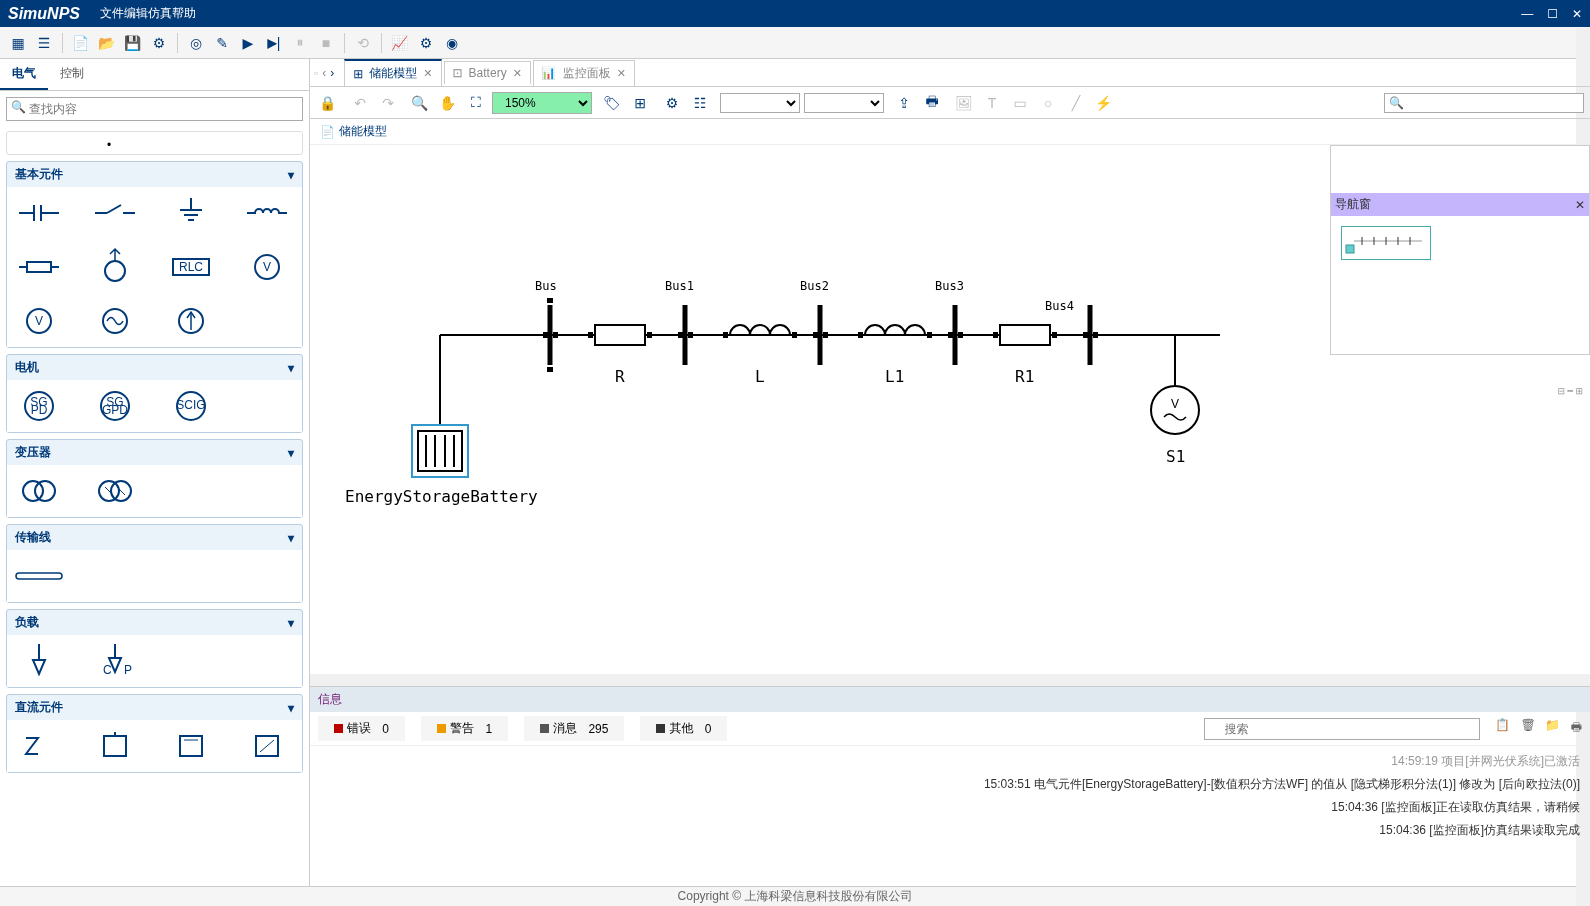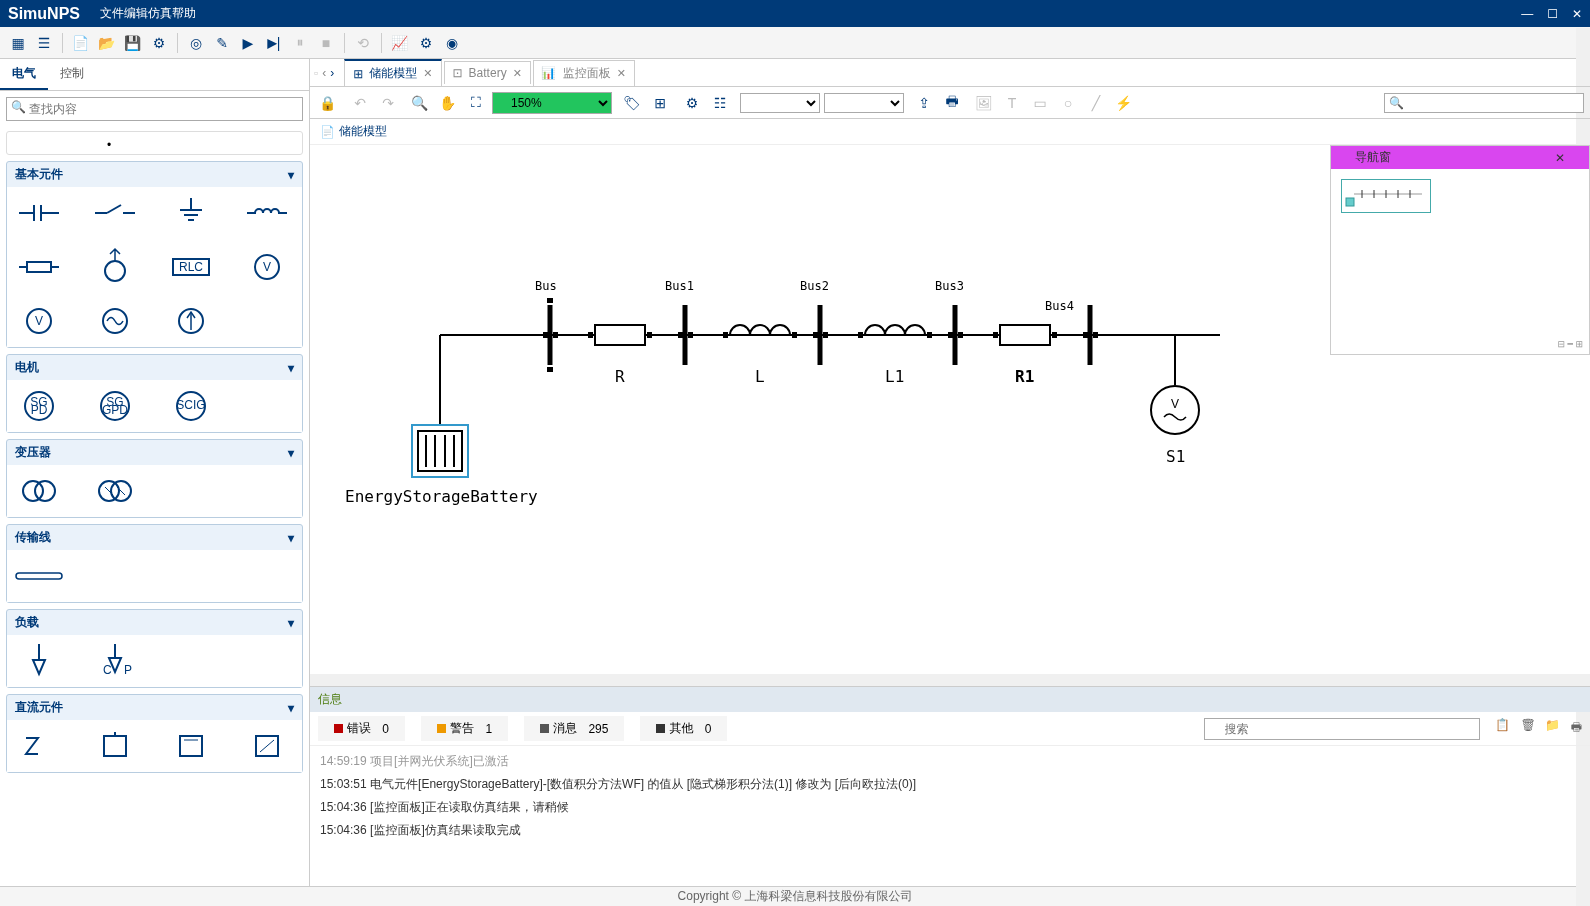--- a/index.html
+++ b/index.html
@@ -1,18 +1,18 @@
 <!DOCTYPE html>
 <html><head>
 <meta charset="utf-8">
 <style>
 *{box-sizing:border-box;margin:0;padding:0;font-family:"Microsoft YaHei",Arial,sans-serif;font-size:12px;}
 body{width:1590px;height:906px;background:#fff;overflow:hidden;position:relative;}
 .titlebar{height:27px;background:#003a78;display:flex;align-items:center;color:#fff;padding:0 8px;}
-.logo{font-weight:bold;font-size:16px;letter-spacing:0px;margin-right:20px;}
+.logo{font-style:italic;font-weight:bold;font-size:16px;letter-spacing:0px;margin-right:20px;}
 .menu{display:flex;}
 .menu span{cursor:pointer;}
 .winbtns{margin-left:auto;display:flex;gap:14px;font-size:14px;}
 .winbtns span{cursor:pointer;}
 .toolbar{height:32px;background:#f5f5f5;border-bottom:1px solid #ccc;display:flex;align-items:center;padding:0 6px;gap:2px;}
 .toolbar .sep{width:1px;height:20px;background:#ccc;margin:0 4px;}
 .tbtn{width:24px;height:24px;display:flex;align-items:center;justify-content:center;cursor:pointer;color:#003a78;font-size:14px;}
 .tbtn.disabled{color:#bbb;}
 .main{display:flex;height:calc(100% - 27px - 32px - 20px);}
 .sidebar{width:310px;border-right:1px solid #ccc;display:flex;flex-direction:column;}
@@ -29,38 +29,38 @@
 .section-body{background:#fff;padding:8px;display:flex;flex-wrap:wrap;gap:18px 28px;}
 .comp{width:48px;height:36px;display:flex;align-items:center;justify-content:center;color:#003a78;cursor:grab;}
 .comp svg{overflow:visible;}
 .content{flex:1;display:flex;flex-direction:column;position:relative;}
 .tabs-row{display:flex;align-items:center;border-bottom:1px solid #ccc;height:28px;padding-left:4px;gap:2px;}
 .nav-arrows{display:flex;gap:4px;color:#888;margin-right:8px;}
 .doc-tab{display:flex;align-items:center;gap:6px;padding:4px 8px;border:1px solid #ccc;border-bottom:none;background:#fff;cursor:pointer;color:#888;}
 .doc-tab.active{color:#003a78;background:#fff;border-top:2px solid #003a78;}
 .doc-tab .close{color:#888;font-size:11px;}
 .canvas-toolbar{height:32px;border-bottom:1px solid #ccc;display:flex;align-items:center;padding:0 6px;gap:4px;}
-.zoom-select{border:1px solid #aaa;padding:2px 18px 2px 14px;background:#22c55e;width:120px;}
+.zoom-select{border:1px solid #aaa;padding:2px 18px 2px 8px;background:#86efac;width:100px;}
 .combo{border:1px solid #aaa;background:#fff;width:80px;height:20px;}
 .canvas-search{margin-left:auto;border:1px solid #aaa;padding:2px 4px;width:200px;}
 .breadcrumb{padding:4px 10px;color:#003a78;border-bottom:1px solid #eee;display:flex;align-items:center;gap:4px;}
 .canvas{flex:1;background:#fff;position:relative;overflow:hidden;}
 .navigator{position:absolute;right:0;top:0;width:260px;height:210px;border:1px solid #ccc;background:#fff;z-index:5;}
-.nav-head{background:#d946ef;padding:3px 24px;display:flex;justify-content:space-between;align-items:center;color:#333;}
+.nav-head{background:#c4b5fd;padding:3px 4px;display:flex;justify-content:space-between;align-items:center;color:#333;margin-top:47px;}
 .nav-body{padding:10px;position:relative;height:calc(100% - 22px);}
 .nav-mini{border:1px solid #4aa;width:90px;height:34px;position:relative;background:#fff;}
 .info-panel{border-top:1px solid #ccc;display:flex;flex-direction:column;height:200px;}
-.info-head{background:#e0e8f0;padding:4px 8px;color:#4d7c0f;}
+.info-head{background:#e0e8f0;padding:4px 8px;color:#701a75;}
 .filter-row{display:flex;align-items:center;padding:4px 8px;gap:16px;border-bottom:1px solid #eee;}
 .filter-item{display:flex;align-items:center;gap:4px;padding:4px 16px;background:#f5f5f5;}
 .sq{width:9px;height:9px;display:inline-block;}
 .msg-search{margin-left:auto;border:1px solid #aaa;padding:3px 6px 3px 20px;width:276px;position:relative;}
 .msg-tools{display:flex;gap:10px;color:#666;}
 .messages{flex:1;overflow-y:auto;padding:4px 10px;}
-.msg{padding:3px 0;color:#333;}
+.msg{padding:3px 0;color:#333;text-align:right;}
 .msg.faded{color:#999;}
 .footer{height:20px;background:#f5f5f5;border-top:1px solid #ccc;display:flex;align-items:center;justify-content:center;color:#666;font-size:11px;}
 .scrollbar-v{position:absolute;right:0;top:28px;bottom:0;width:14px;background:#f0f0f0;}
 .scrollbar-h{height:12px;background:#f0f0f0;margin-top:2px;}
 
 .circuit{position:absolute;left:130px;top:130px;}
 .bus-lbl{font-family:monospace;font-size:12px;position:absolute;}
 .comp-lbl{font-family:monospace;font-size:16px;position:absolute;}
 </style>
 </head>
@@ -453,21 +453,21 @@
           <line x1="14" y1="160" x2="14" y2="192" stroke="#000" stroke-width="2"></line>
         </svg>
         <div class="bus-lbl" style="left:95px;top:4px;">Bus</div>
         <div class="bus-lbl" style="left:225px;top:4px;">Bus1</div>
         <div class="bus-lbl" style="left:360px;top:4px;">Bus2</div>
         <div class="bus-lbl" style="left:495px;top:4px;">Bus3</div>
         <div class="bus-lbl" style="left:605px;top:24px;">Bus4</div>
         <div class="comp-lbl" style="left:175px;top:92px;">R</div>
         <div class="comp-lbl" style="left:315px;top:92px;">L</div>
         <div class="comp-lbl" style="left:445px;top:92px;">L1</div>
-        <div class="comp-lbl" style="left:575px;top:92px;font-weight:bold;">R1</div>
+        <div class="comp-lbl" style="left:575px;top:92px;">R1</div>
         <div class="comp-lbl" style="left:726px;top:172px;">S1</div>
         <div class="comp-lbl" style="left:-95px;top:212px;">EnergyStorageBattery</div>
       </div>
       <div class="scrollbar-h" style="position:absolute;bottom:0;left:0;right:0;"></div>
     </div>
 
     <div class="info-panel">
       <div class="info-head">信息</div>
       <div class="filter-row">
         <div class="filter-item"><span class="sq" style="background:#b00;"></span><span>错误</span>&nbsp;<span>0</span></div>

